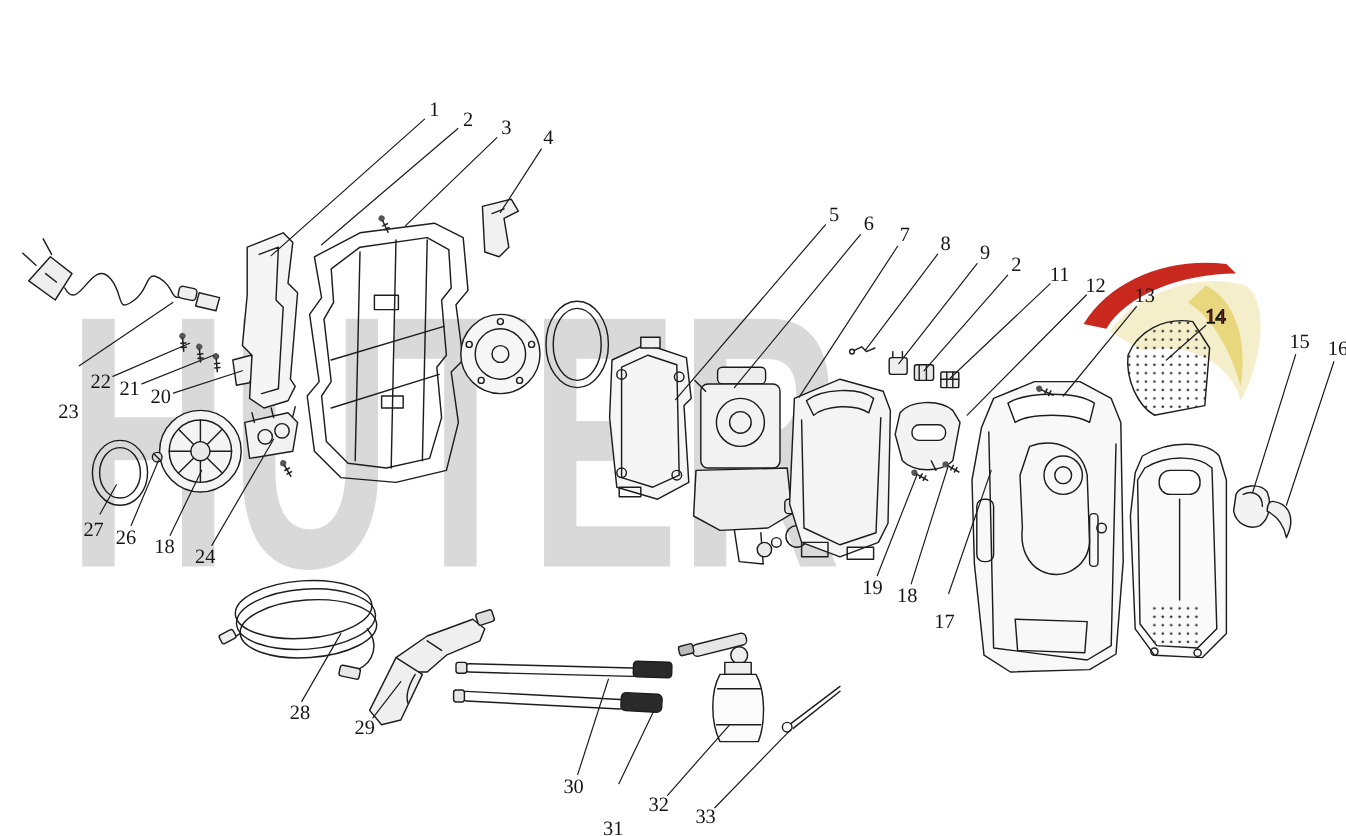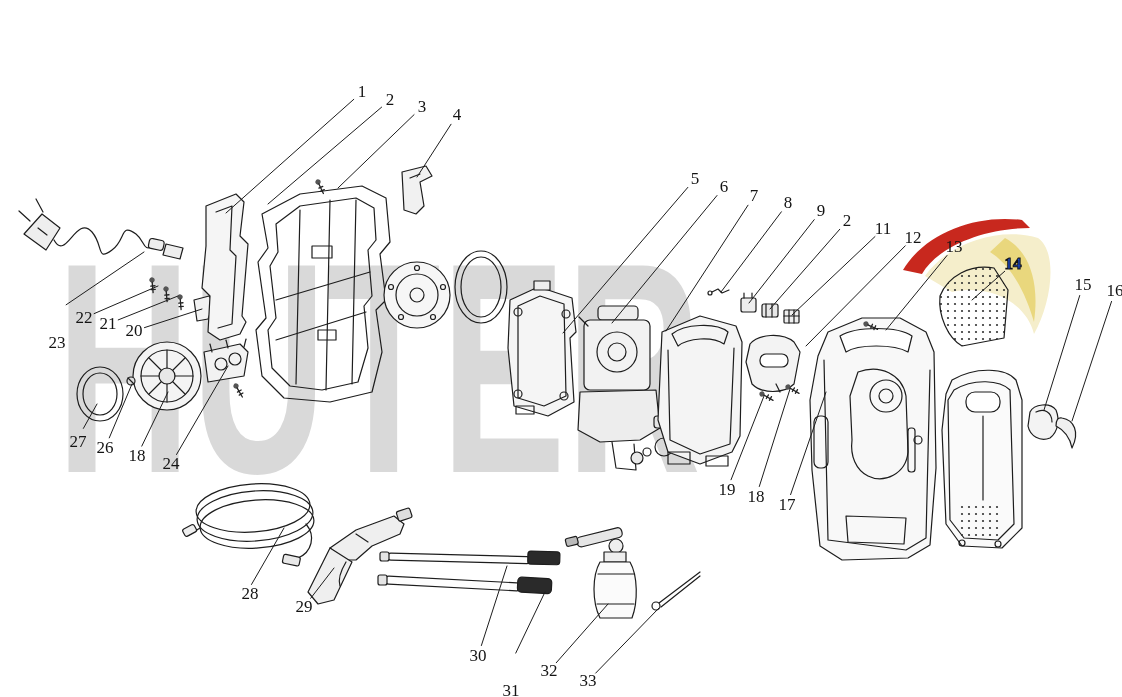--- a/index.html
+++ b/index.html
@@ -2,21 +2,21 @@
 <html><head>
 <meta charset="utf-8">
 <style>
   html,body{margin:0;padding:0;background:#ffffff;}
   #canvas{position:relative;width:1122px;height:697px;background:#fff;overflow:hidden;
           font-family:"Liberation Serif",serif;}
   #canvas > svg{position:absolute;left:0;top:0;}
   #label-layer{position:absolute;left:0;top:0;width:1122px;height:697px;z-index:4;pointer-events:none;}
   .part-label{position:absolute;transform:translate(-50%,-50%);
               font:17px "Liberation Serif",serif;color:#141414;white-space:nowrap;}
-  .part-label.outline{color:#1d4ed8;-webkit-text-stroke:1.1px #141414;font-weight:bold;}
+  .part-label.outline{color:#ef4444;-webkit-text-stroke:1.1px #141414;font-weight:normal;}
 </style>
 </head>
 <body>
 
 <div id="canvas">
 
 <svg width="1122" height="697" viewBox="0 0 1122 697">
   <defs>
     <pattern id="dotgrid" width="7" height="7" patternUnits="userSpaceOnUse">
       <circle cx="3" cy="3" r="1.1" fill="#333" stroke="none"></circle>
@@ -321,21 +321,21 @@
       <span class="part-label" style="left: 754px; top: 196px;">7</span>
       <span class="part-label" style="left: 788px; top: 203px;">8</span>
       <span class="part-label" style="left: 821px; top: 211px;">9</span>
       <span class="part-label" style="left: 847px; top: 221px;">2</span>
       <span class="part-label" style="left: 883px; top: 229px;">11</span>
       <span class="part-label" style="left: 913px; top: 238px;">12</span>
       <span class="part-label" style="left: 954px; top: 247px;">13</span>
       <span class="part-label outline" style="left: 1013px; top: 264px;">14</span>
       <span class="part-label" style="left: 1083px; top: 285px;">15</span>
       <span class="part-label" style="left: 1115px; top: 291px;">16</span>
-      <span class="part-label" style="left: 787px; top: 505px;">17</span>
+      <span class="part-label" style="left: 787px; top: 518px;">17</span>
       <span class="part-label" style="left: 756px; top: 497px;">18</span>
       <span class="part-label" style="left: 727px; top: 490px;">19</span>
       <span class="part-label" style="left: 134px; top: 331px;">20</span>
       <span class="part-label" style="left: 108px; top: 324px;">21</span>
       <span class="part-label" style="left: 84px; top: 318px;">22</span>
       <span class="part-label" style="left: 57px; top: 311px; margin-top: 32px;">23</span>
       <span class="part-label" style="left: 171px; top: 464px;">24</span>
       <span class="part-label" style="left: 137px; top: 456px;">18</span>
       <span class="part-label" style="left: 105px; top: 448px;">26</span>
       <span class="part-label" style="left: 78px; top: 442px;">27</span>

